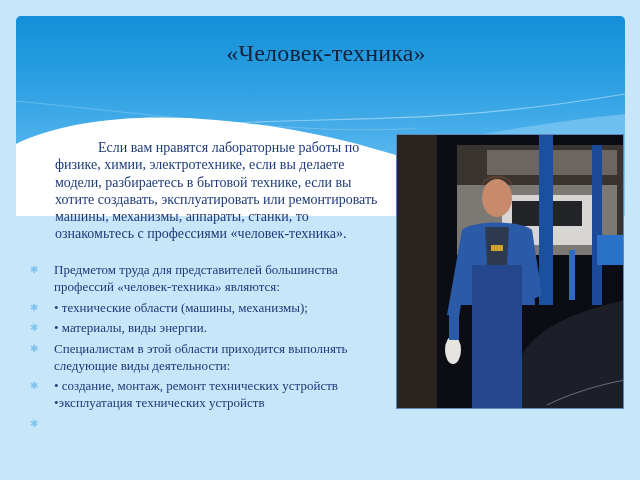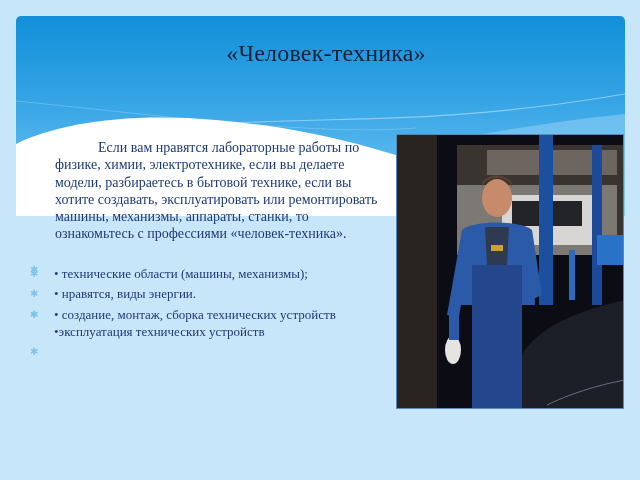--- a/index.html
+++ b/index.html
@@ -133,34 +133,36 @@
       <path d="M135 95 L145 160 L134 165 L128 120 Z" fill="#2b5aa8"></path>
       <ellipse cx="56" cy="215" rx="8" ry="14" fill="#e6e4e0"></ellipse>
       <rect x="52" y="180" width="10" height="25" fill="#2b5aa8"></rect>
       <rect x="94" y="110" width="12" height="6" fill="#d0a030"></rect>
     </svg>
   </div>
 
   <ul class="bullets">
     <li>
       <span class="bullet-marker">✱</span>
+      <span>Предметом труда для представителей большинства профессий «человек-техника» являются:</span>
     </li>
     <li>
       <span class="bullet-marker">✱</span>
       <span>• технические области (машины, механизмы);</span>
     </li>
     <li>
       <span class="bullet-marker">✱</span>
-      <span>• нравятся, виды энергии.</span>
+      <span>• материалы, виды энергии.</span>
     </li>
     <li>
       <span class="bullet-marker">✱</span>
+      <span>Специалистам в этой области приходится выполнять следующие виды деятельности:</span>
     </li>
     <li>
       <span class="bullet-marker">✱</span>
-      <span>• создание, монтаж, сборка технических устройств •эксплуатация технических устройств</span>
+      <span>• создание, монтаж, ремонт технических устройств •эксплуатация технических устройств</span>
     </li>
     <li>
       <span class="bullet-marker">✱</span>
     </li>
   </ul>
 
 </div>
 
 </body></html>

